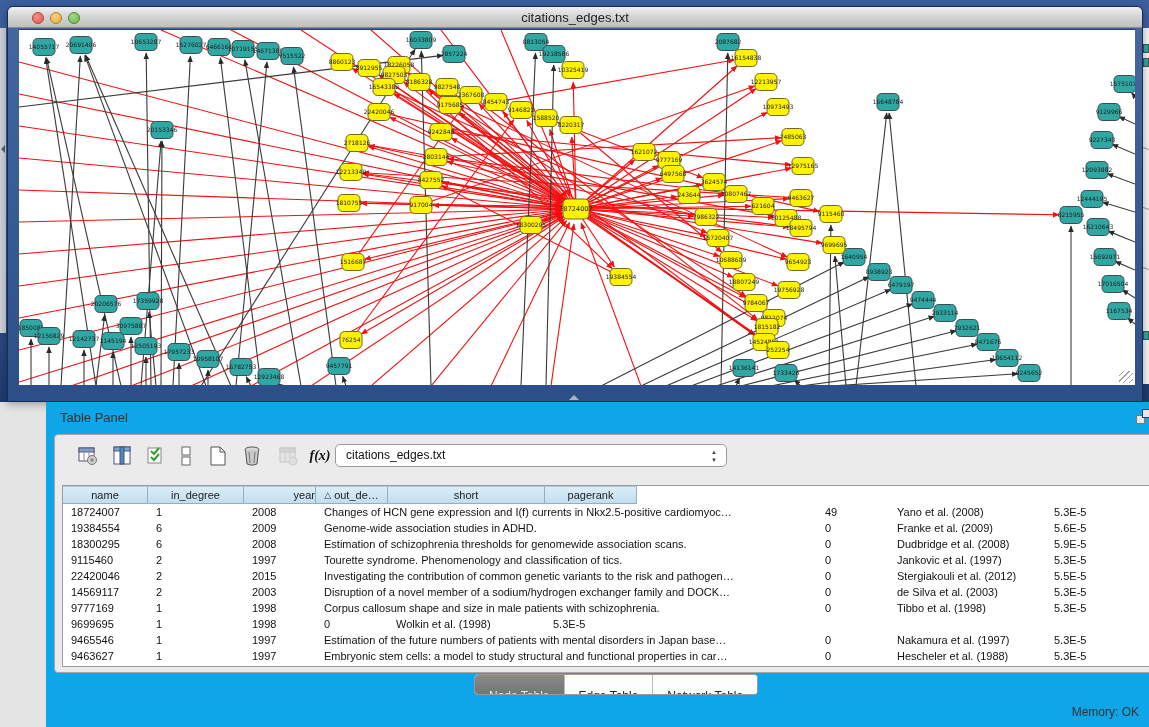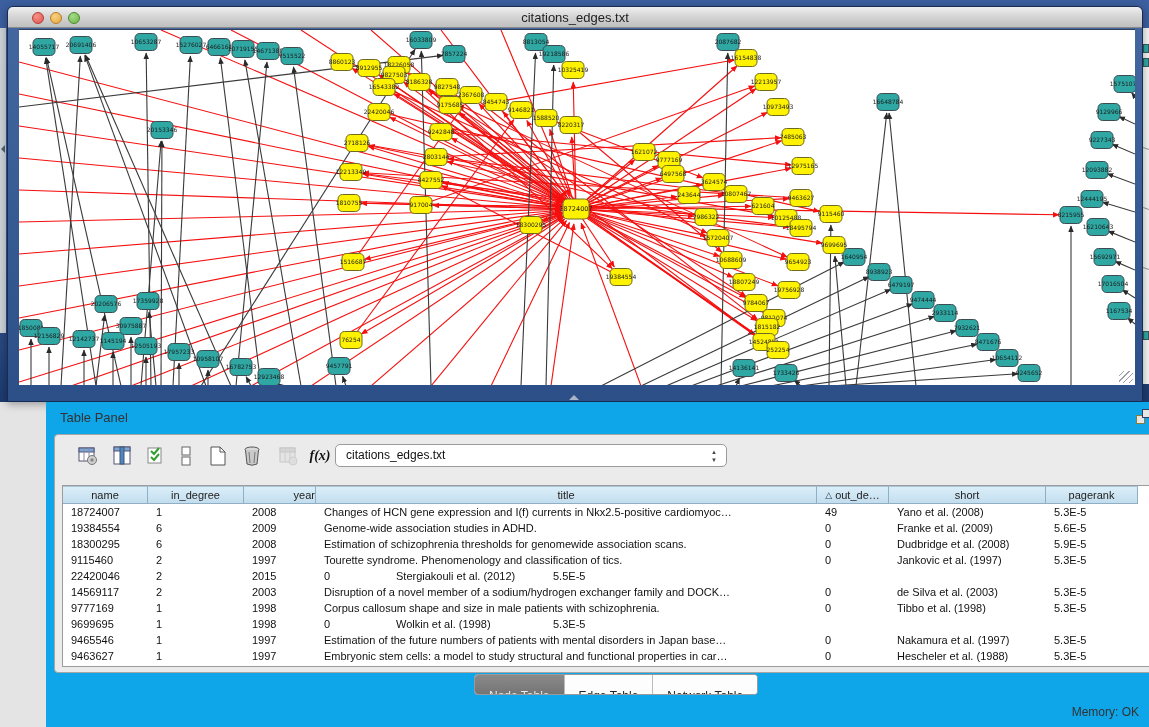--- a/index.html
+++ b/index.html
@@ -569,23 +569,20 @@
         <div class="thead" id="thead">
             <div class="th" style="width: 85px;">
               <span>name</span>
             </div>
             <div class="th" style="width: 96px;">
               <span>in_degree</span>
             </div>
             <div class="th" style="width: 72px; justify-content: flex-end;">
               <span>year</span>
             </div>
-            <div class="th" style="width: 501px;">
-              <span>title</span>
-            </div>
             <div class="th" style="width: 72px;">
               <span class="sort">△</span>
               <span>out_de…</span>
             </div>
             <div class="th" style="width: 157px;">
               <span>short</span>
             </div>
             <div class="th" style="width: 92px;">
               <span>pagerank</span>
             </div>
@@ -624,20 +621,21 @@
               <div class="td" style="width: 72px;">1997</div>
               <div class="td" style="width: 501px;">Tourette syndrome. Phenomenology and classification of tics.</div>
               <div class="td" style="width: 72px;">0</div>
               <div class="td" style="width: 157px;">Jankovic et al. (1997)</div>
               <div class="td" style="width: 92px;">5.3E-5</div>
             </div>
             <div class="tr">
               <div class="td" style="width: 85px;">22420046</div>
               <div class="td" style="width: 96px;">2</div>
               <div class="td" style="width: 72px;">2015</div>
+              <div class="td" style="width: 501px;">Investigating the contribution of common genetic variants to the risk and pathogen…</div>
               <div class="td" style="width: 72px;">0</div>
               <div class="td" style="width: 157px;">Stergiakouli et al. (2012)</div>
               <div class="td" style="width: 92px;">5.5E-5</div>
             </div>
             <div class="tr">
               <div class="td" style="width: 85px;">14569117</div>
               <div class="td" style="width: 96px;">2</div>
               <div class="td" style="width: 72px;">2003</div>
               <div class="td" style="width: 501px;">Disruption of a novel member of a sodium/hydrogen exchanger family and DOCK…</div>
               <div class="td" style="width: 72px;">0</div>

